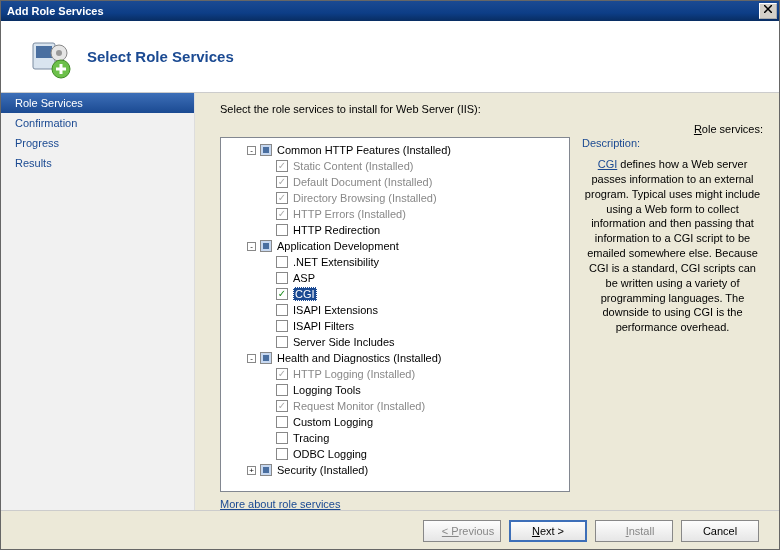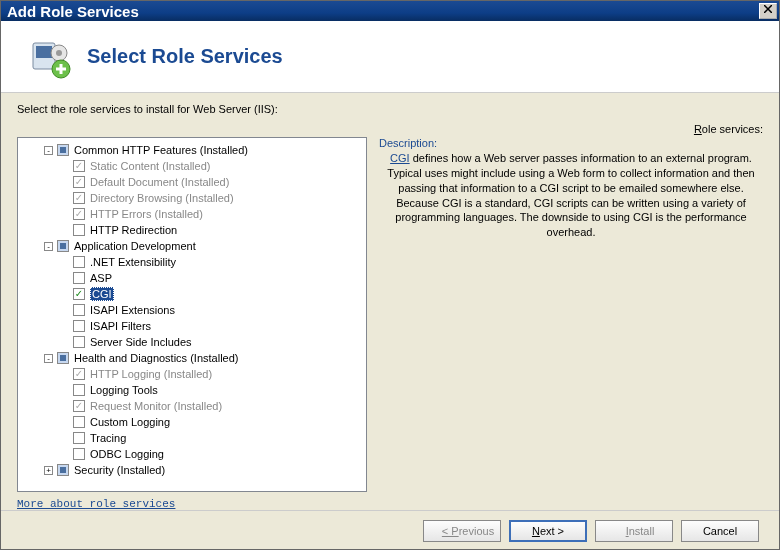--- a/index.html
+++ b/index.html
@@ -1,37 +1,37 @@
 <!DOCTYPE html>
 <html><head>
 <meta charset="utf-8">
 <style>
   * { box-sizing: border-box; margin: 0; padding: 0; font-family: "Segoe UI", Tahoma, sans-serif; font-size: 11px; }
   body { background: #ece9d8; width: 780px; height: 550px; overflow: hidden; border: 1px solid #666; }
   .titlebar { background: linear-gradient(to bottom, #1b4a92 0%, #0d3e87 60%, #082d62 100%); color: #fff; height: 20px; display: flex; align-items: center; padding: 0 2px 0 6px; justify-content: space-between; }
-  .titlebar-title { font-weight: bold; font-size: 15px; }
+  .titlebar-title { font-weight: bold; font-size: 11px; }
   .close-btn { width: 18px; height: 16px; background: #d4d0c8; border: 1px outset #fff; text-align: center; line-height: 12px; font-size: 10px; font-family: sans-serif; }
   .header-area { background: #fff; height: 72px; display: flex; align-items: center; padding: 0 0 0 24px; border-bottom: 1px solid #ccc; }
   .header-icon { width: 48px; height: 48px; margin-right: 14px; position: relative; }
-  .header-title { font-size: 20px; font-weight: 600; color: #1b4a92; }
+  .header-title { font-size: 15px; font-weight: 600; color: #1b4a92; }
   .main-area { display: flex; height: 417px; }
   .sidebar { width: 194px; background: #f1f1f1; border-right: 1px solid #ddd; padding-top: 0; }
   .sidebar-item { padding: 4px 10px 4px 14px; color: #1b4a92; cursor: pointer; }
   .sidebar-item.active { background: linear-gradient(to bottom, #3d6fb8, #1b4a92); color: #fff; font-weight: 500; }
-  .content { flex: 1; padding: 10px 16px 0 16px; display: flex; flex-direction: column; }
+  .content { flex: 1; padding: 10px 16px 0 25px; display: flex; flex-direction: column; }
   .content-intro { margin-bottom: 8px; }
   .role-label { margin-bottom: 2px; text-align: right; }
   .under { text-decoration: underline; }
   .tree-desc-row { display: flex; gap: 12px; flex: 1; min-height: 0; }
   .tree-box { width: 350px; height: 355px; border: 1px solid #828790; background: #fff; overflow-y: scroll; overflow-x: hidden; position: relative; padding: 4px 0; }
   .desc-box { flex: 1; }
-  .desc-label { color: #1b4a92; margin-bottom: 2px; }
+  .desc-label { color: #1b4a92; margin-bottom: 8px; }
   .desc-text { line-height: 1.35; text-align: center; }
   .desc-text a { color: #1b4a92; text-decoration: underline; }
-  .more-link { color: #1b4a92; text-decoration: underline; margin-top: 0; display: inline-block; cursor: pointer; font-family: Liberation Mono, monospace; }
+  .more-link { color: #1b4a92; text-decoration: underline; margin-top: 0; display: inline-block; cursor: pointer; }
   .footer { height: 40px; border-top: 1px solid #ccc; display: flex; justify-content: flex-end; align-items: center; padding: 0 20px; gap: 8px; background: #ece9d8; }
   .btn { width: 78px; height: 22px; border: 1px solid #888; background: linear-gradient(to bottom, #fdfdfd, #e6e6e6); cursor: pointer; }
   .btn.disabled { color: #888; cursor: default; padding-left: 12px; }
   .btn.default { border: 2px solid #3d6fb8; }
   .tree-row { display: flex; align-items: center; height: 16px; padding: 0 4px; white-space: nowrap; }
   .tree-row.disabled { color: #888; }
   .exp { width: 9px; height: 9px; border: 1px solid #888; background: #fff; text-align: center; line-height: 7px; font-size: 8px; margin-right: 4px; cursor: pointer; }
   .exp-spacer { width: 13px; display: inline-block; }
   .chk { width: 12px; height: 12px; border: 1px solid #888; background: #fff; margin-right: 5px; display: inline-flex; align-items: center; justify-content: center; }
   .chk.tri { background: #c7d8f0; }
@@ -65,20 +65,26 @@
       <circle cx="34" cy="20" r="8" fill="#e6e6e6" stroke="#888"></circle>
       <circle cx="34" cy="20" r="3" fill="#999"></circle>
       <circle cx="36" cy="36" r="9" fill="#6cc04a" stroke="#3d8a22"></circle>
       <path d="M36 31 L36 41 M31 36 L41 36" stroke="#fff" stroke-width="3"></path>
     </svg>
   </div>
   <div class="header-title">Select Role Services</div>
 </div>
 
 <div class="main-area">
+  <div class="sidebar">
+    <div class="sidebar-item active"><span>Role Services</span></div>
+    <div class="sidebar-item"><span>Confirmation</span></div>
+    <div class="sidebar-item"><span>Progress</span></div>
+    <div class="sidebar-item"><span>Results</span></div>
+  </div>
 
   <div class="content">
     <div class="content-intro">Select the role services to install for Web Server (IIS):</div>
     <div class="role-label"><span class="under">R</span><span>ole services:</span></div>
     <div class="tree-desc-row">
       <div class="tree-box scrollbar-override" id="tree-box">
           <div class="tree-row indent1">
             <div class="exp">-</div>
             <div class="chk tri"></div>
             <span>Common HTTP Features  (Installed)</span>

